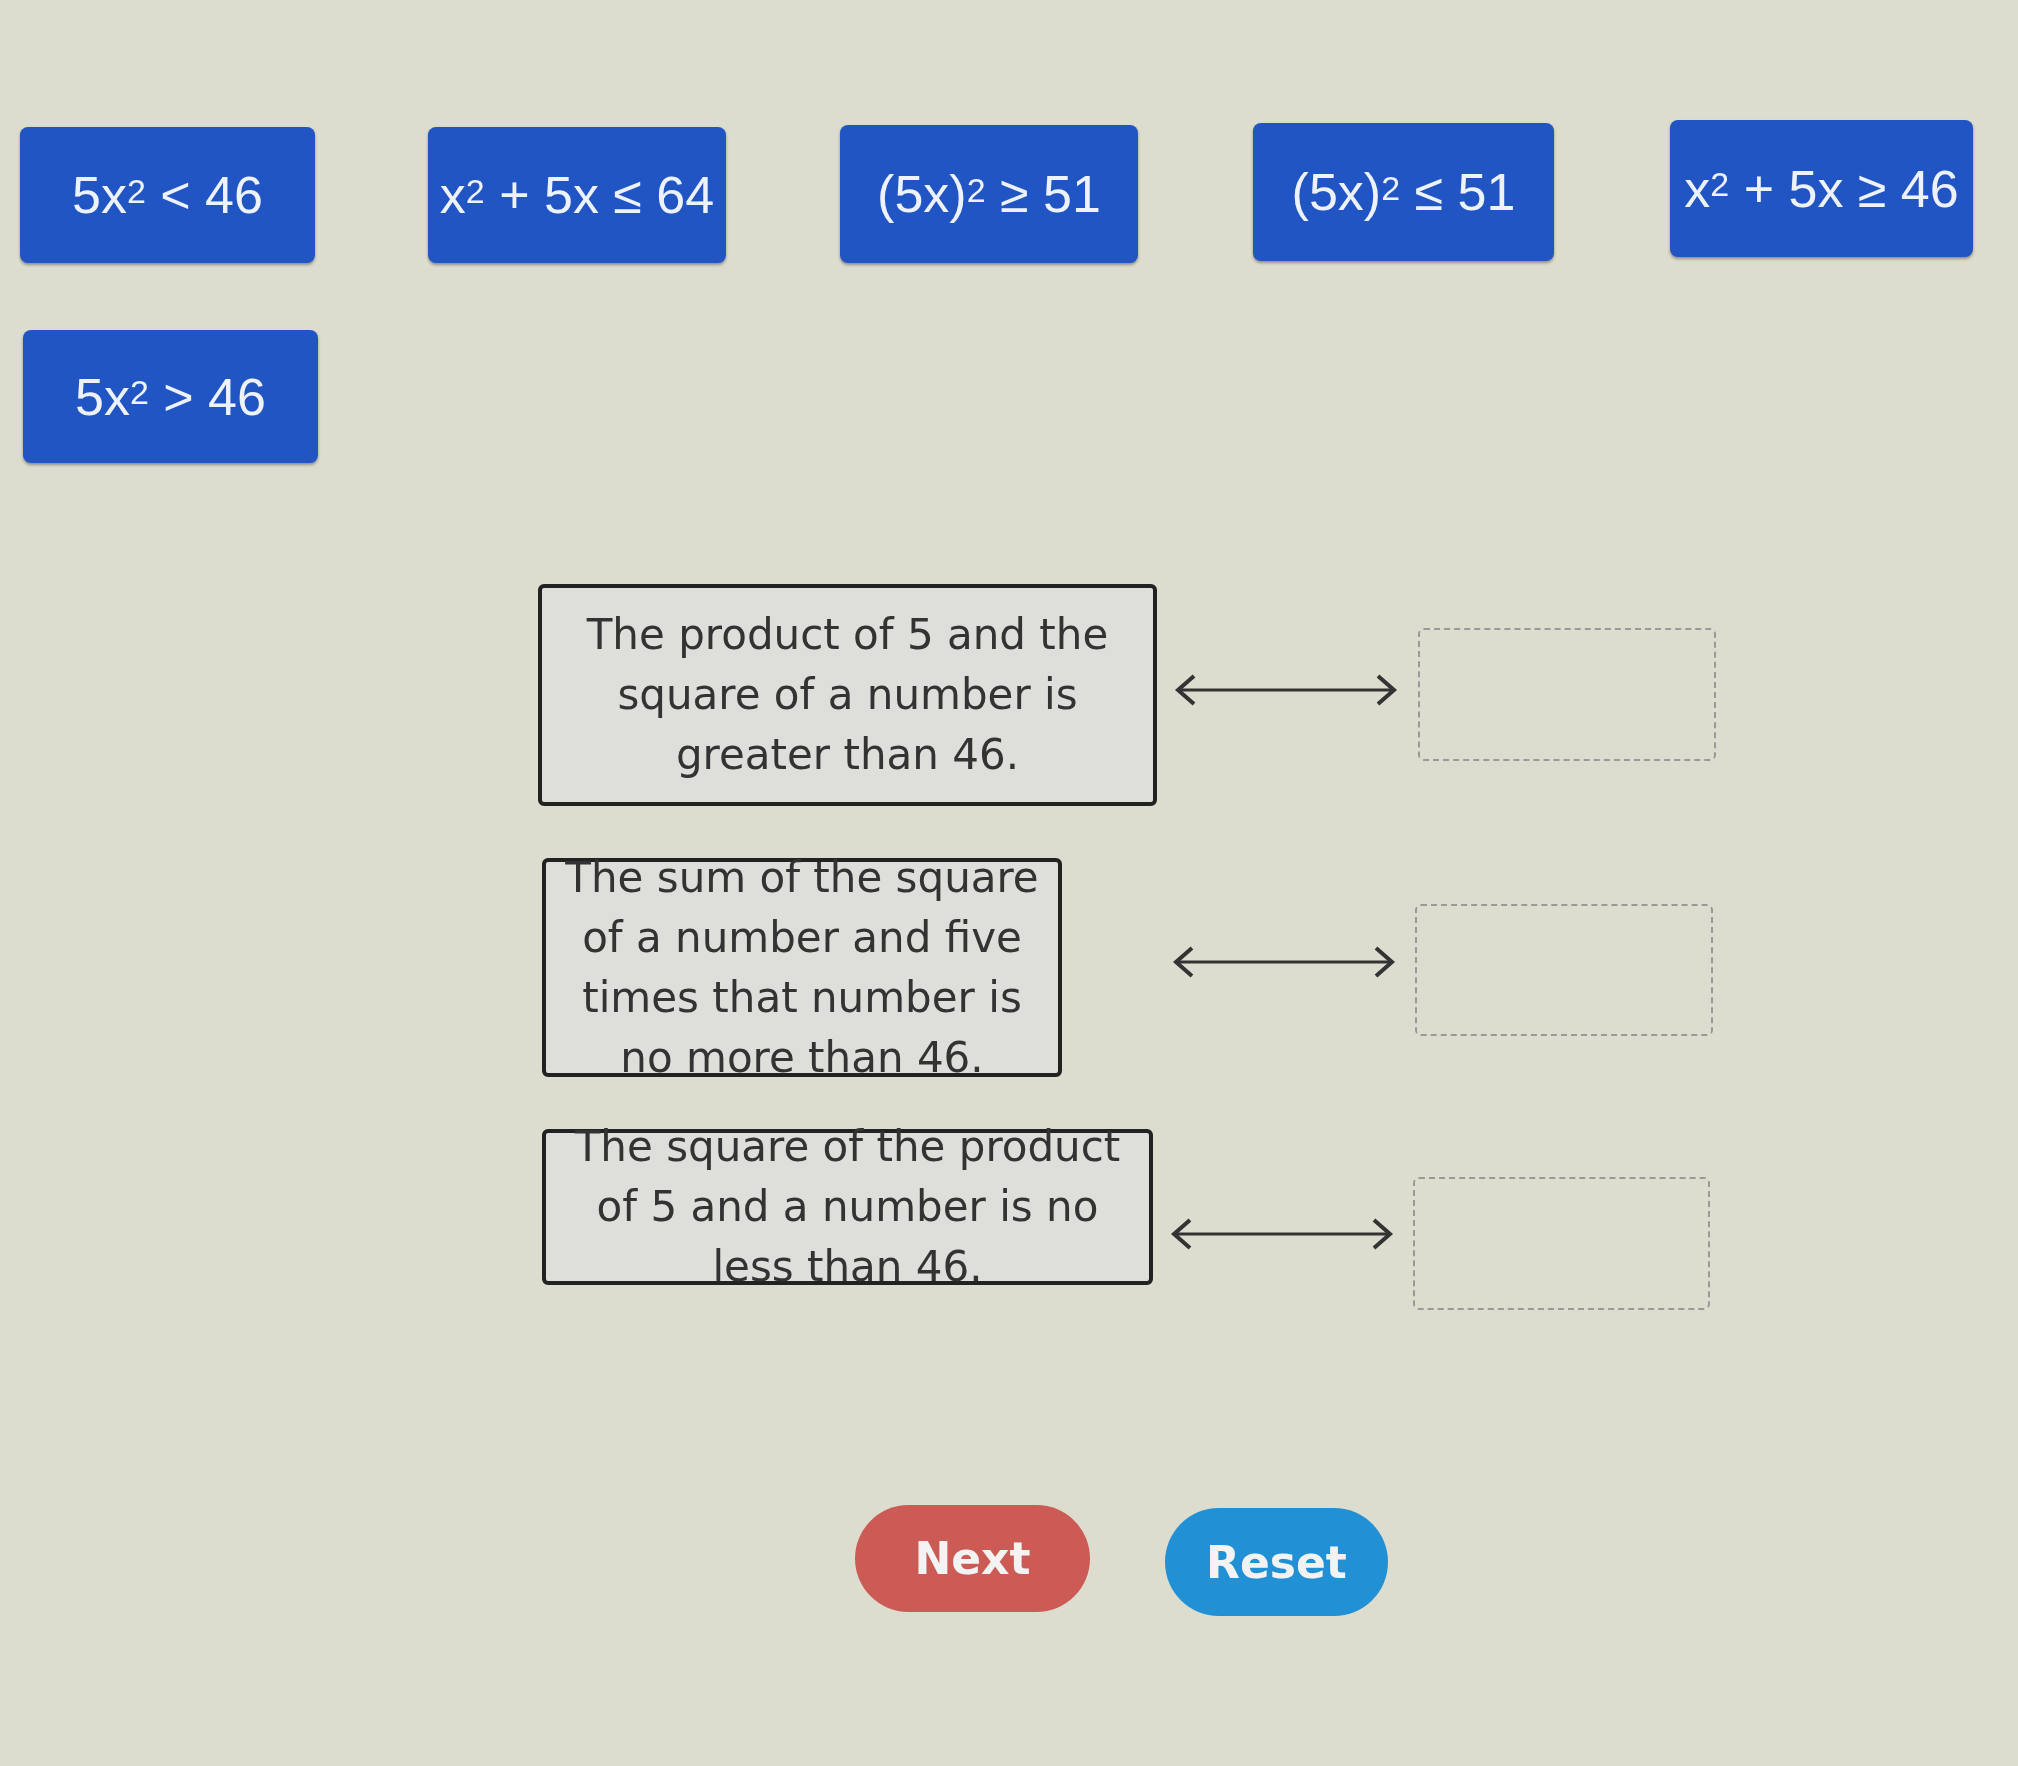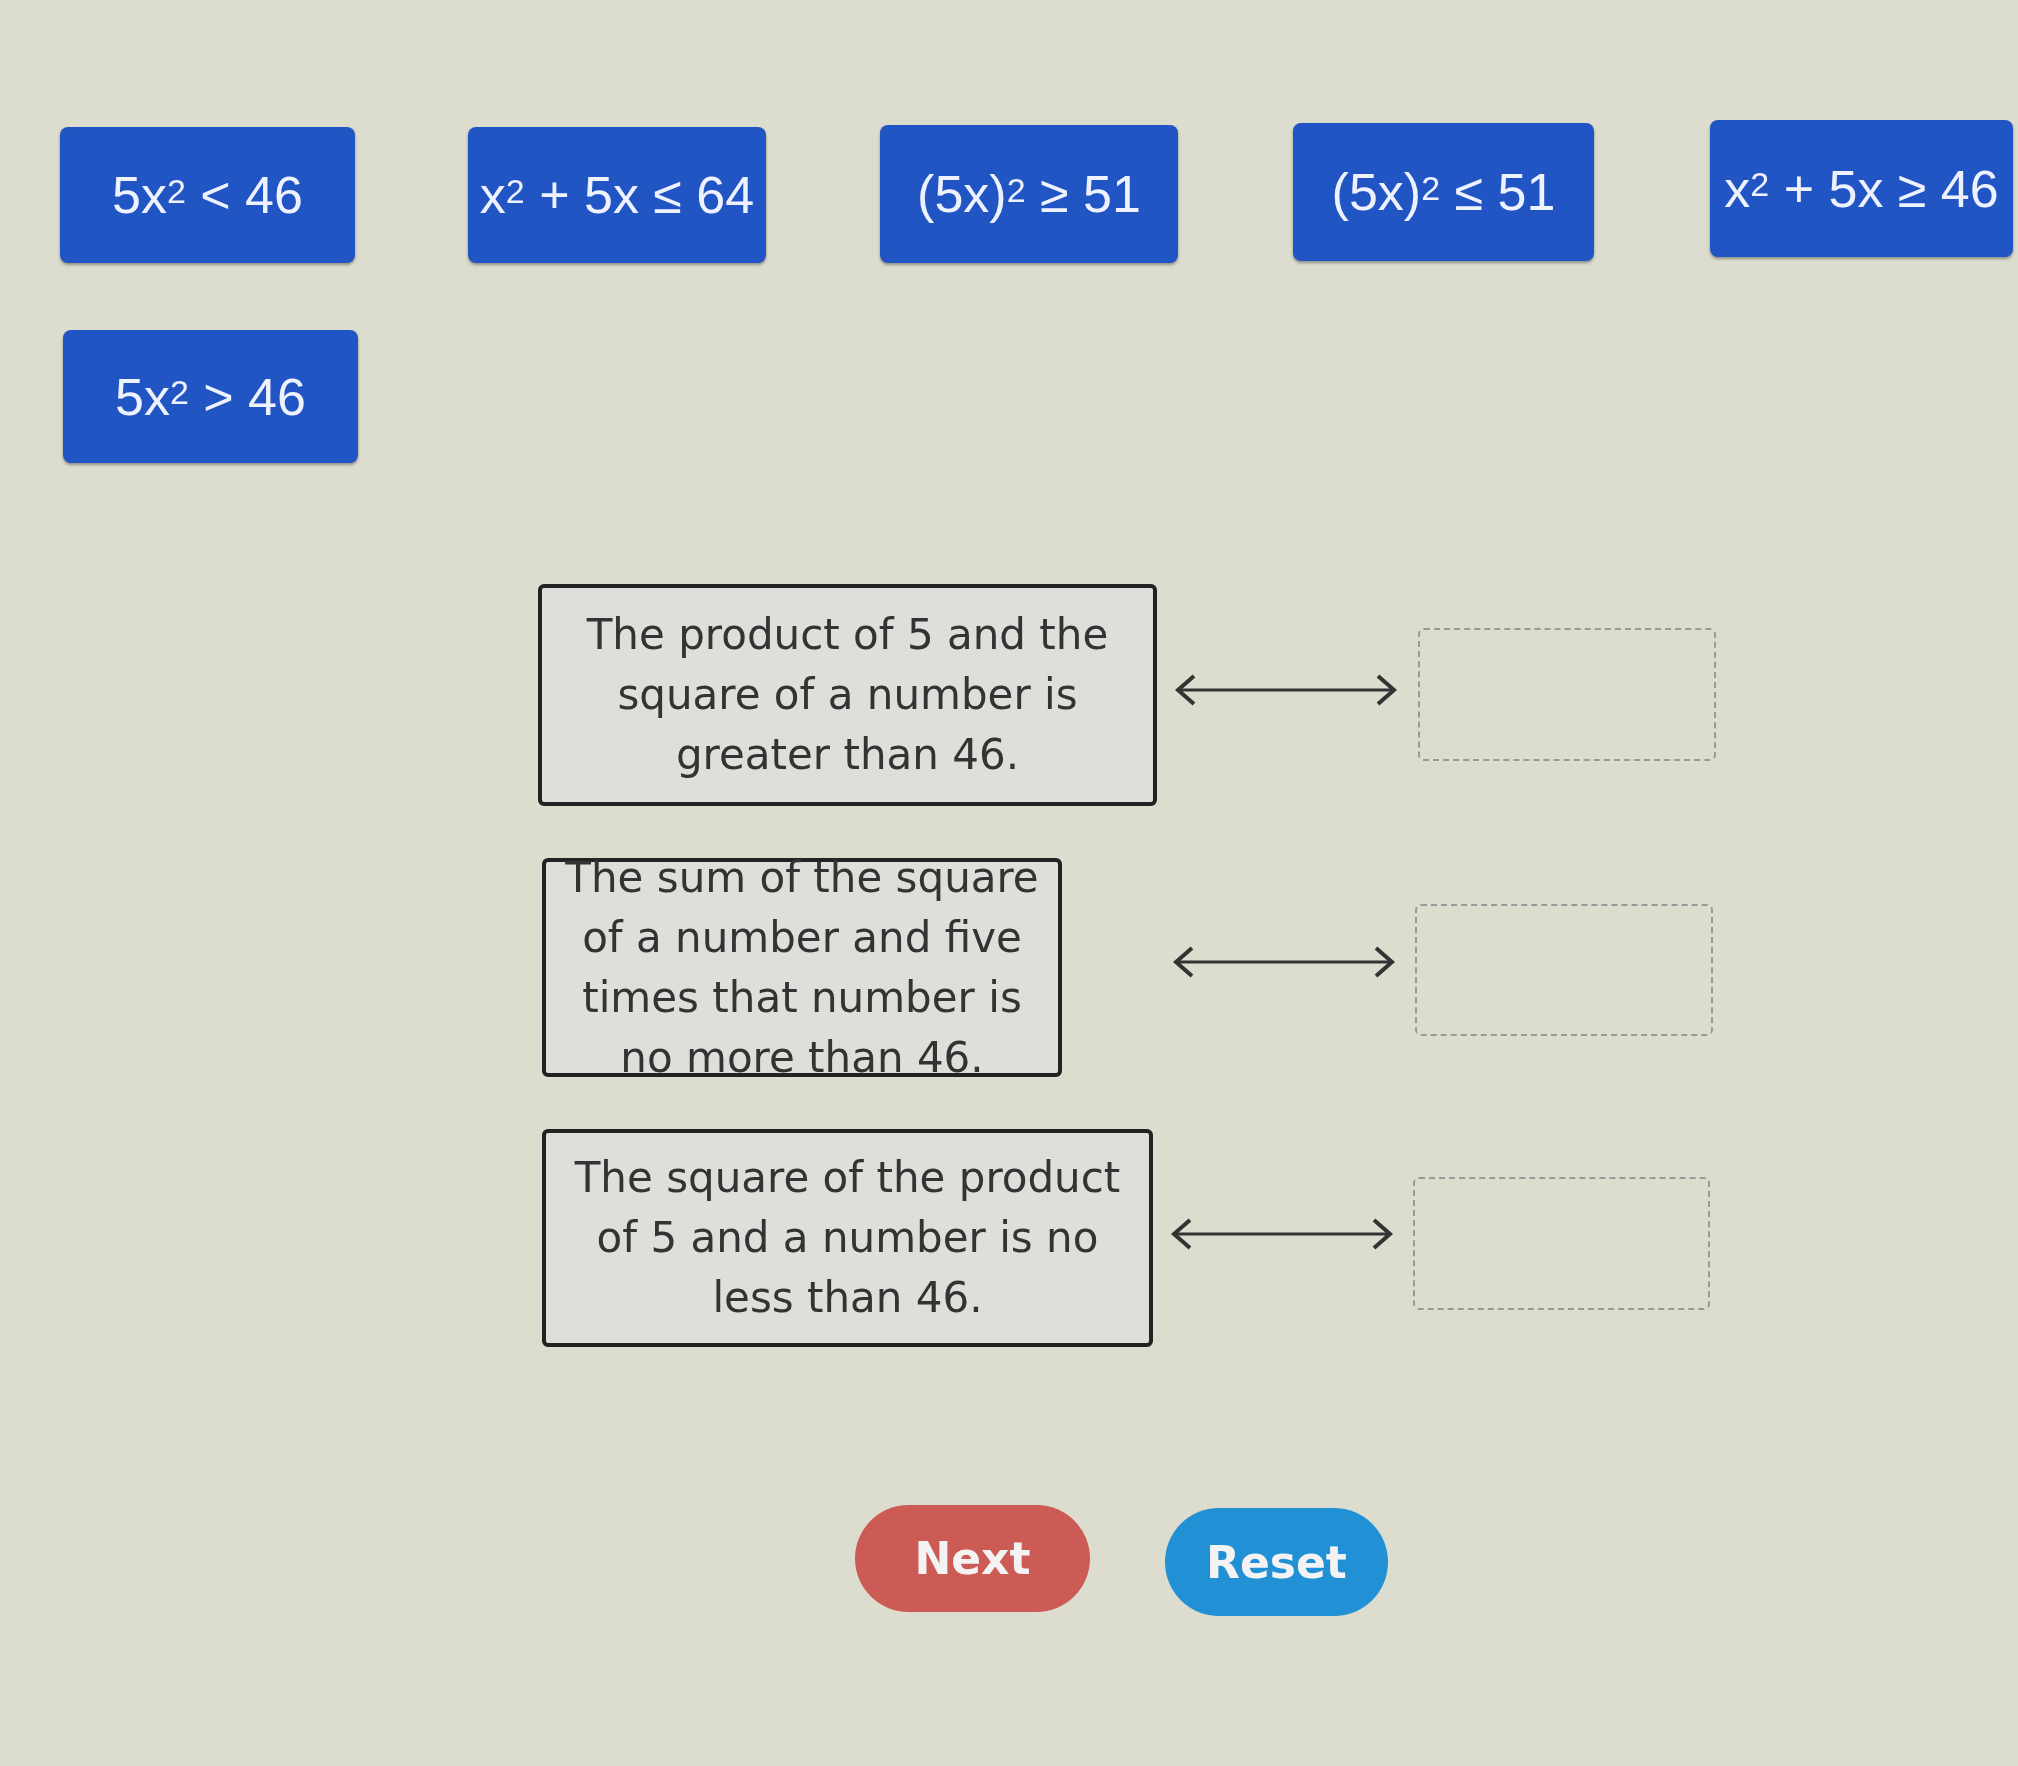--- a/index.html
+++ b/index.html
@@ -1,17 +1,17 @@
 <!DOCTYPE html>
 <html><head>
 <meta charset="utf-8">
 <style>
   html,body{margin:0;padding:0;}
   body{width:2018px;height:1766px;background:#dcdccf;position:relative;overflow:hidden;font-family:"Liberation Sans",sans-serif;}
-  .tile{position:absolute;background:#2255c4;border-radius:8px;color:#eef2ff;font-size:52px;display:flex;align-items:center;justify-content:center;box-shadow:0 2px 3px rgba(0,0,0,.35);cursor:grab;margin-left:40px;}
+  .tile{position:absolute;background:#2255c4;border-radius:8px;color:#eef2ff;font-size:52px;display:flex;align-items:center;justify-content:center;box-shadow:0 2px 3px rgba(0,0,0,.35);cursor:grab;}
   .tile sup{font-size:34px;position:relative;top:-4px;}
   .stmt{position:absolute;border:4px solid #222;border-radius:6px;background:#dededa;color:#333;font-family:"DejaVu Sans",sans-serif;font-size:42px;line-height:60px;text-align:center;display:flex;align-items:center;justify-content:center;box-sizing:border-box;padding:0 4px;}
   .arrow{position:absolute;width:228px;height:40px;}
   .drop{position:absolute;border:2px dashed #999;border-radius:6px;box-sizing:border-box;background:#dcdccf;}
   .btn{position:absolute;border:none;border-radius:60px;color:#f3f3f3;font-family:"DejaVu Sans",sans-serif;font-weight:bold;font-size:44px;display:flex;align-items:center;justify-content:center;cursor:pointer;}
 </style>
 </head>
 <body>
 
 <div>
@@ -61,21 +61,21 @@
   <div class="stmt" style="left:542px;top:858px;width:520px;height:219px;">
     <span>The sum of the square of a number and five times that number is no more than 46.</span>
   </div>
   <svg class="arrow" style="left:1170px;top:942px;" viewBox="0 0 228 40">
     <line x1="6" y1="20" x2="222" y2="20" stroke="#333" stroke-width="3"></line>
     <polyline points="22,6 6,20 22,34" fill="none" stroke="#333" stroke-width="4"></polyline>
     <polyline points="206,6 222,20 206,34" fill="none" stroke="#333" stroke-width="4"></polyline>
   </svg>
   <div class="drop" style="left:1415px;top:904px;width:298px;height:132px;"></div>
 
-  <div class="stmt" style="left:542px;top:1129px;width:611px;height:218px;">
+  <div class="stmt" style="left:542px;top:1129px;width:611px;height:156px;">
     <span>The square of the product of 5 and a number is no less than 46.</span>
   </div>
   <svg class="arrow" style="left:1168px;top:1214px;" viewBox="0 0 228 40">
     <line x1="6" y1="20" x2="222" y2="20" stroke="#333" stroke-width="3"></line>
     <polyline points="22,6 6,20 22,34" fill="none" stroke="#333" stroke-width="4"></polyline>
     <polyline points="206,6 222,20 206,34" fill="none" stroke="#333" stroke-width="4"></polyline>
   </svg>
   <div class="drop" style="left:1413px;top:1177px;width:297px;height:133px;"></div>
 </div>
 

